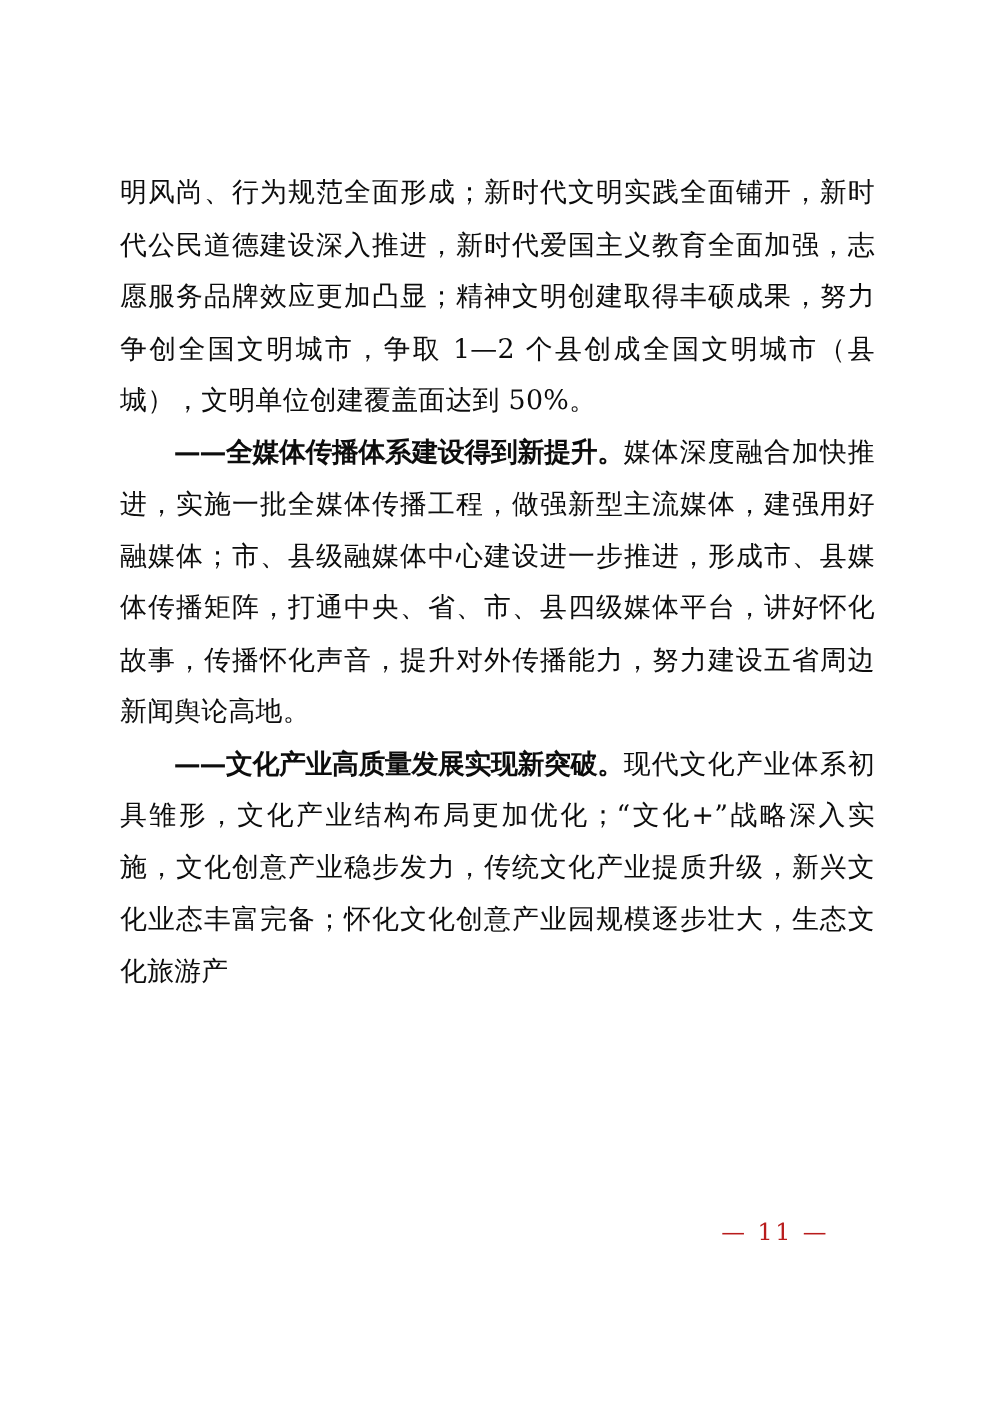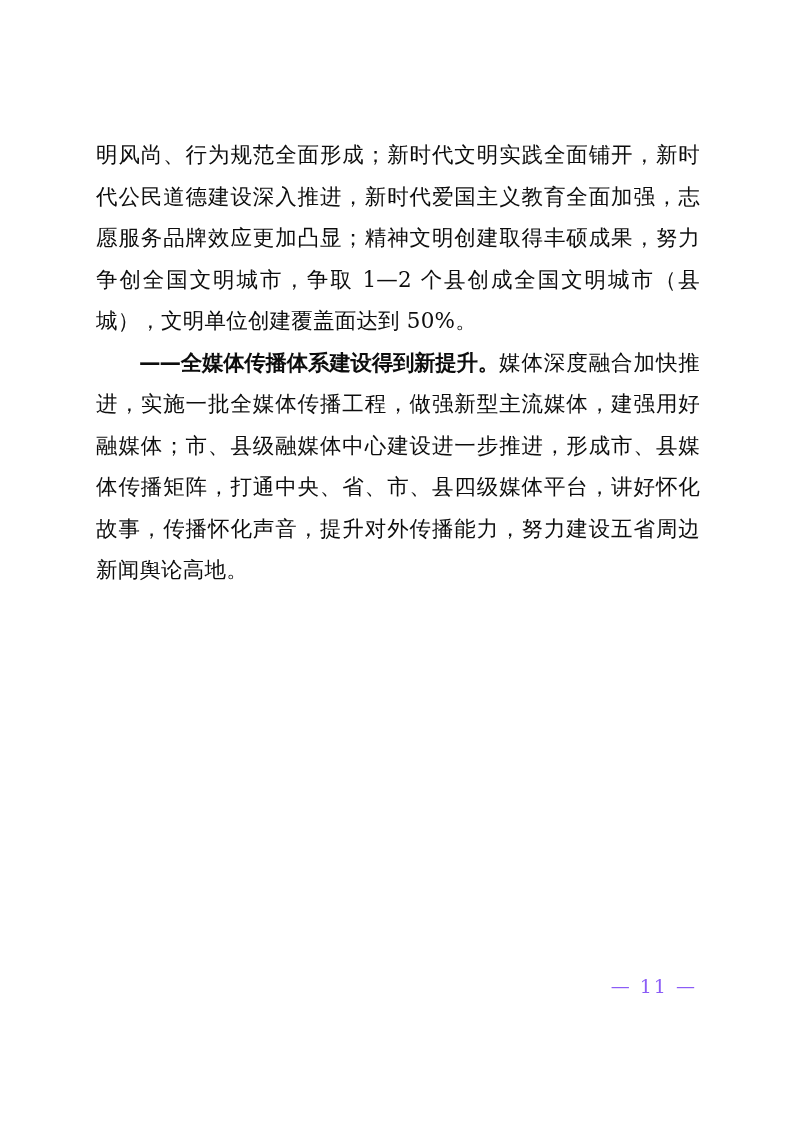--- a/index.html
+++ b/index.html
@@ -47,41 +47,43 @@
     font-weight: bold;
   }
   .dash {
     letter-spacing: -1px;
   }
   .pagenum {
     position: absolute;
     right: 96px;
     top: 975px;
     width: 120px;
-    text-align: right;
     font-size: 19px;
     font-family: "DejaVu Serif", "Liberation Serif", serif;
-    color: #8b5cf6;
+    color: #b91c1c;
     letter-spacing: 2px;
   }
 </style>
 </head>
 <body>
 
 <div class="page">
 
   <div class="content">
 
     <p class="para">
       <span>明风尚、行为规范全面形成；新时代文明实践全面铺开，新时代公民道德建设深入推进，新时代爱国主义教育全面加强，志愿服务品牌效应更加凸显；精神文明创建取得丰硕成果，努力争创全国文明城市，争取 1—2 个县创成全国文明城市（县城），文明单位创建覆盖面达到 50%。</span>
     </p>
 
     <p class="para indent">
       <span class="lead dash">——全媒体传播体系建设得到新提升。</span><span>媒体深度融合加快推进，实施一批全媒体传播工程，做强新型主流媒体，建强用好融媒体；市、县级融媒体中心建设进一步推进，形成市、县媒体传播矩阵，打通中央、省、市、县四级媒体平台，讲好怀化故事，传播怀化声音，提升对外传播能力，努力建设五省周边新闻舆论高地。</span>
     </p>
 
 
+    <p class="para indent">
+      <span class="lead dash">——文化产业高质量发展实现新突破。</span><span>现代文化产业体系初具雏形，文化产业结构布局更加优化；“文化+”战略深入实施，文化创意产业稳步发力，传统文化产业提质升级，新兴文化业态丰富完备；怀化文化创意产业园规模逐步壮大，生态文化旅游产</span>
+    </p>
 
   </div>
 
   <div class="pagenum">— 11 —</div>
 
 </div>
 
 </body></html>

